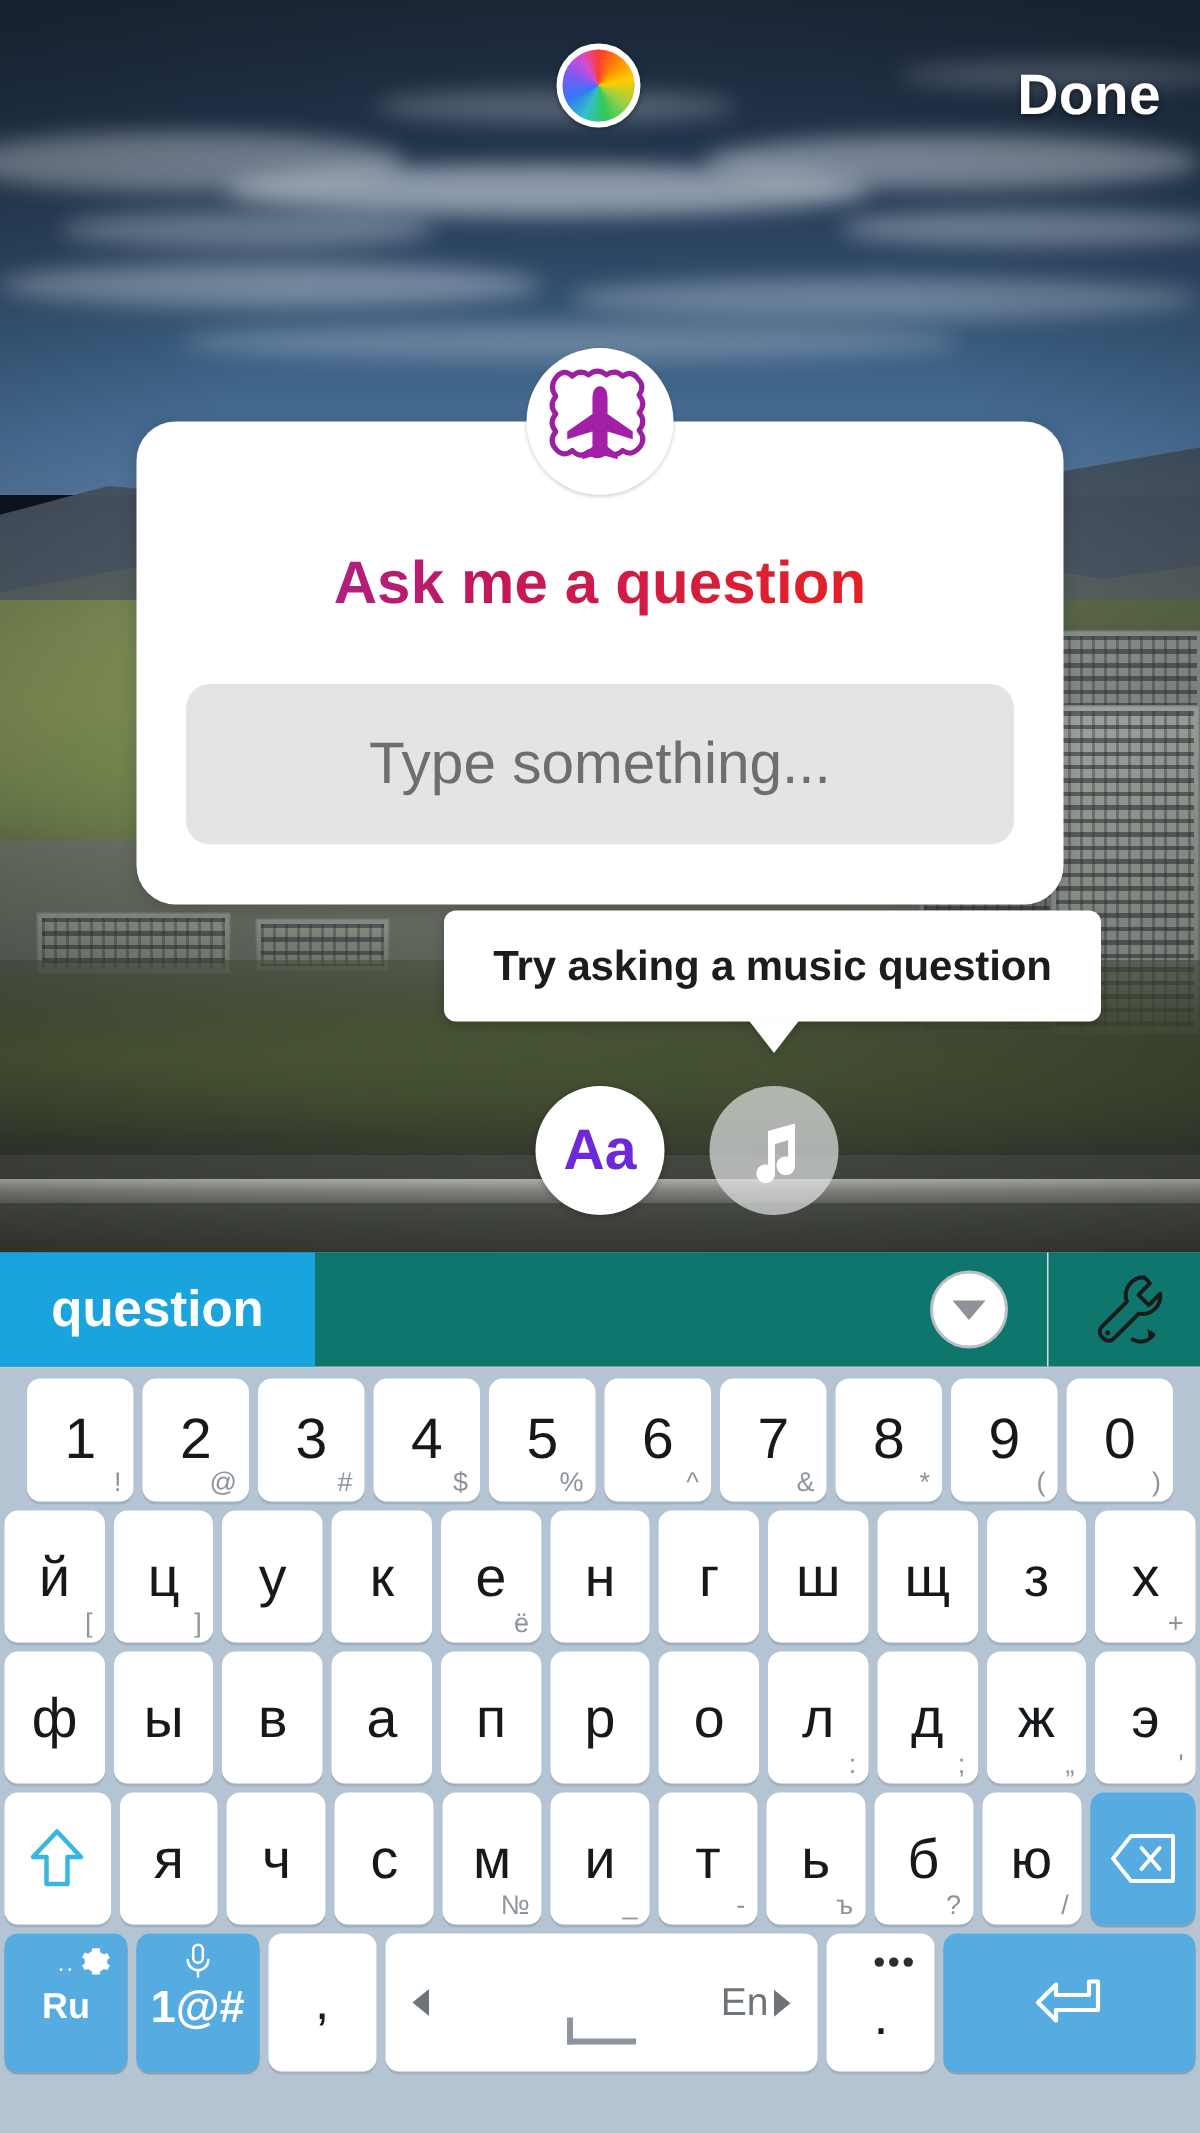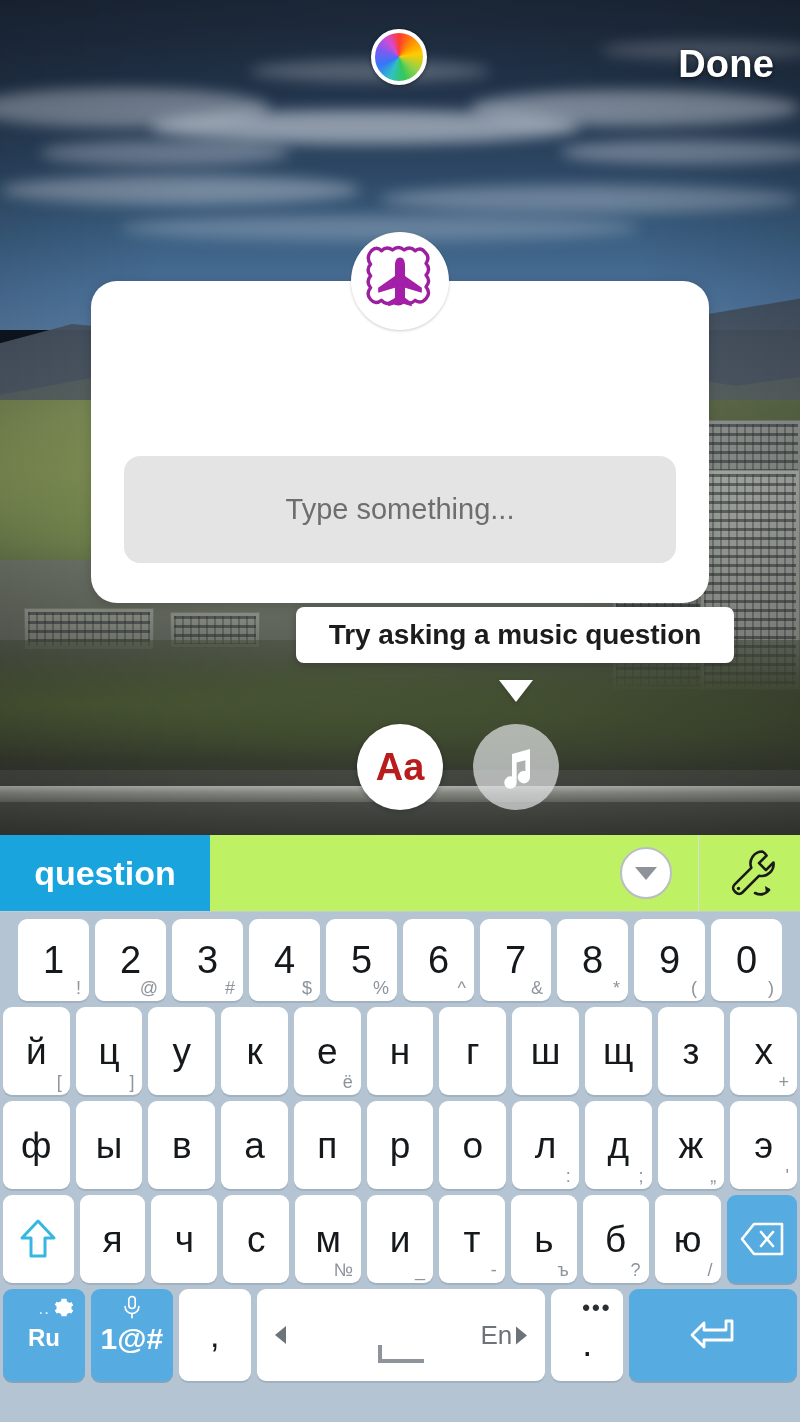--- a/index.html
+++ b/index.html
@@ -195,32 +195,32 @@
     position: absolute;
     left: 33px; top: 175px;
     width: 552px; height: 107px;
     background: #e4e4e4;
     border-radius: 16px;
     display: flex;
     align-items: center;
     justify-content: center;
     border: none;
     font-family: "Liberation Sans", sans-serif;
-    font-size: 29px;
+    font-size: 39px;
     color: #6e6e6e;
     box-sizing: border-box;
     text-align: left;
     cursor: text;
   }
 
   
   .tooltip {
     position: absolute;
     left: 296px; top: 607px;
-    width: 438px; height: 56px;
+    width: 438px; height: 74px;
     background: #ffffff;
     border-radius: 8px;
     z-index: 21;
     display: flex;
     align-items: center;
     justify-content: center;
     box-shadow: 0 2px 8px rgba(0,0,0,.22);
   }
   .tooltip-text {
     font-size: 28px;
@@ -247,21 +247,21 @@
     border-radius: 50%;
     background: #ffffff;
     z-index: 21;
     display: flex;
     align-items: center;
     justify-content: center;
     cursor: pointer;
     box-shadow: 0 1px 5px rgba(0,0,0,.28);
   }
   .mode-aa span {
-    color: #b91c1c;
+    color: #6d28d9;
     font-size: 38px;
     font-weight: bold;
     line-height: 1;
   }
   .mode-music {
     position: absolute;
     left: 473px; top: 724px;
     width: 86px; height: 86px;
     border-radius: 50%;
     background: rgba(225,228,230,0.70);
@@ -277,21 +277,21 @@
   .keyboard {
     position: absolute;
     left: 0; top: 835px;
     width: 800px; height: 587px;
     background: #b4c4d2;
     z-index: 40;
   }
   .suggestion-bar {
     position: relative;
     width: 800px; height: 76px;
-    background: #bef264;
+    background: #0f766e;
     display: flex;
     align-items: stretch;
     border-bottom: 1px solid #c3ccd4;
   }
   .sug {
     display: flex;
     align-items: center;
     justify-content: center;
     font-size: 34px;
     color: #141414;
@@ -474,20 +474,21 @@
   </div>
 
   <div class="avatar">
     <svg viewBox="0 0 100 100">
       <path d="M16 14 Q22 8 28 14 Q34 8 41 13 Q48 7 55 13 Q62 8 68 14 Q75 9 80 16 Q86 22 81 29 Q87 36 81 43 Q87 50 81 57 Q87 64 81 71 Q75 78 68 73 Q62 79 55 74 Q48 80 41 74 Q34 80 28 73 Q21 79 15 72 Q9 65 15 58 Q9 51 15 44 Q9 37 15 30 Q9 22 16 14 Z" fill="none" stroke="#9c1fa0" stroke-width="4" stroke-linejoin="round"></path>
       <path d="M50 22 C54 22 56 26 56 32 L56 44 L76 58 L76 64 L56 58 L56 70 L64 76 L64 80 L50 76 L36 80 L36 76 L44 70 L44 58 L24 64 L24 58 L44 44 L44 32 C44 26 46 22 50 22 Z" fill="#a41fa8"></path>
     </svg>
   </div>
 
   <div class="question-card">
+    <div class="question-title">Ask me a question</div>
     <div class="answer-input">Type something...</div>
   </div>
 
   <div class="tooltip">
     <span class="tooltip-text">Try asking a music question</span>
   </div>
   <div class="tooltip-arrow"></div>
 
   <div class="mode-aa">
     <span>Aa</span>

